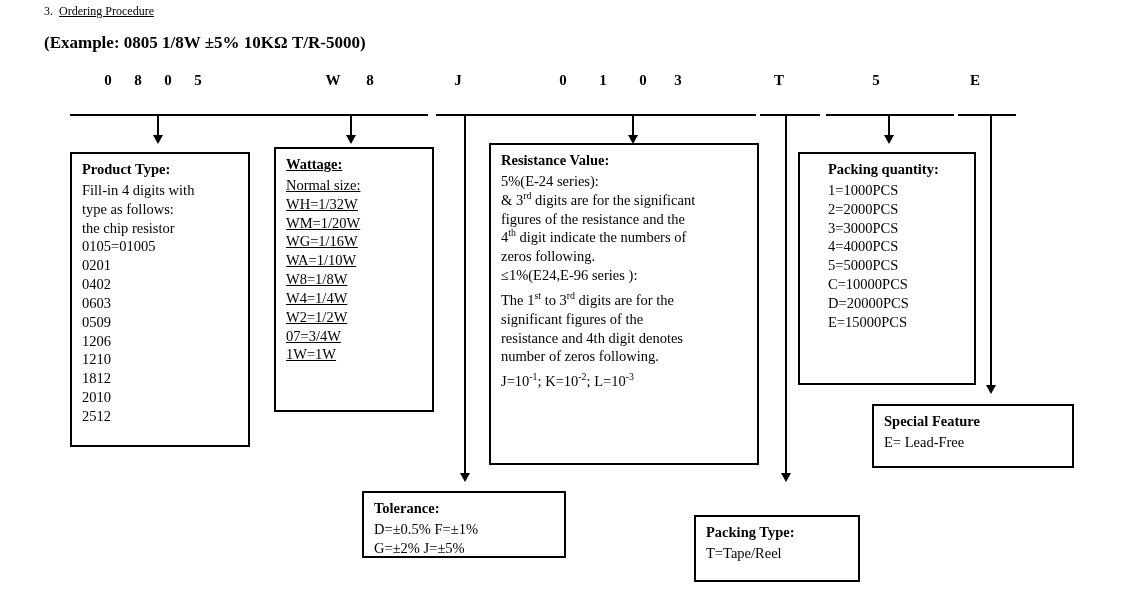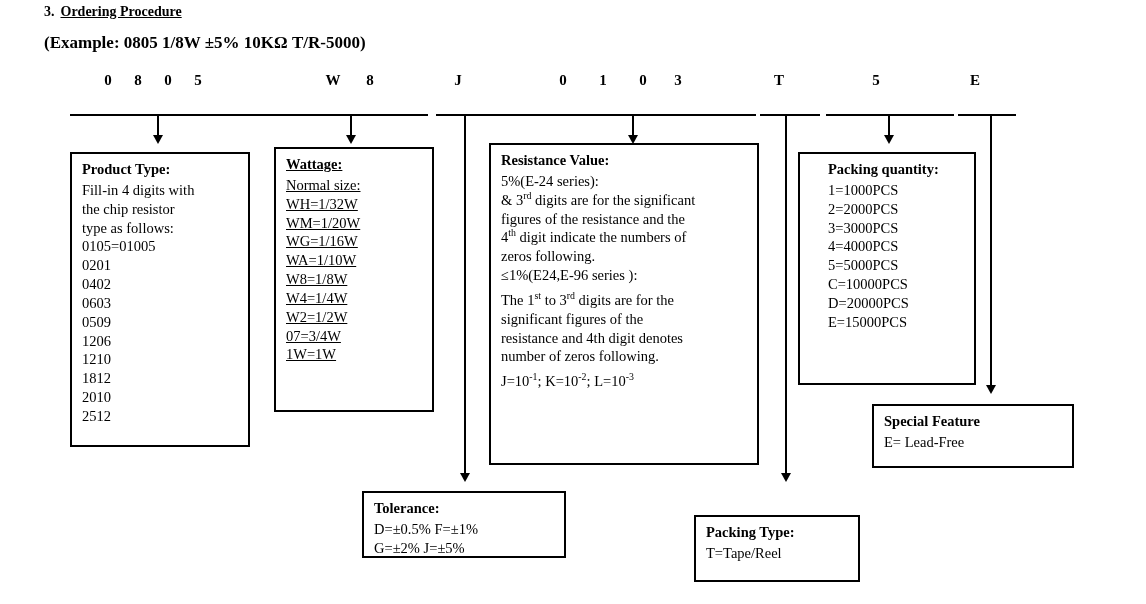--- a/index.html
+++ b/index.html
@@ -18,22 +18,22 @@
   .page {
     position: relative;
     width: 1146px;
     height: 604px;
   }
   .abs { position: absolute; }
 
   
   #heading {
     left: 44px; top: 4px;
-    font-size: 14px;
-    font-weight: bold;
+    font-size: 12px;
+    font-weight: normal;
   }
   #heading .num { margin-right: 6px; }
   #heading .ttl { text-decoration: underline; }
   #example {
     left: 44px; top: 33px;
     font-size: 17px;
     font-weight: bold;
     white-space: nowrap;
   }
 
@@ -128,22 +128,22 @@
   <div class="abs vline" style="left:888px; top:114px; height:22px;"></div>
   <div class="abs arrow-down" style="left:884px; top:135px;"></div>
 
   <div class="abs hline" style="left:958px; top:114px; width:58px;"></div>
   <div class="abs vline" style="left:990px; top:114px; height:272px;"></div>
   <div class="abs arrow-down" style="left:986px; top:385px;"></div>
 
   <div class="abs box" style="left:70px; top:152px; width:180px; height:295px;">
     <span class="bt">Product Type:</span>
     <span class="ln">Fill-in 4 digits with</span>
+    <span class="ln">type as follows:</span>
     <span class="ln">the chip resistor</span>
-    <span class="ln">type as follows:</span>
     <span class="ln">0105=01005</span>
     <span class="ln">0201</span>
     <span class="ln">0402</span>
     <span class="ln">0603</span>
     <span class="ln">0509</span>
     <span class="ln">1206</span>
     <span class="ln">1210</span>
     <span class="ln">1812</span>
     <span class="ln">2010</span>
     <span class="ln">2512</span>

